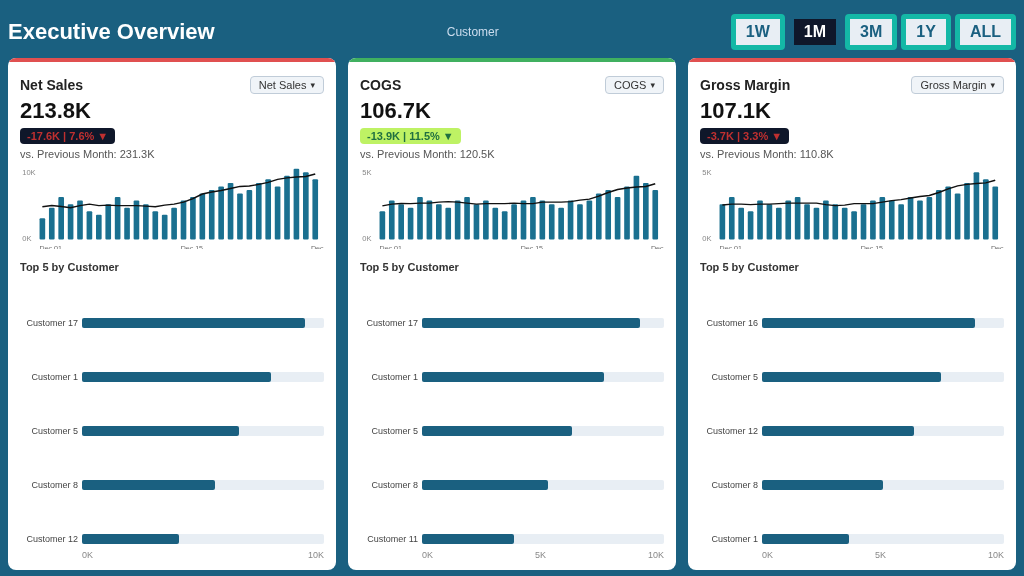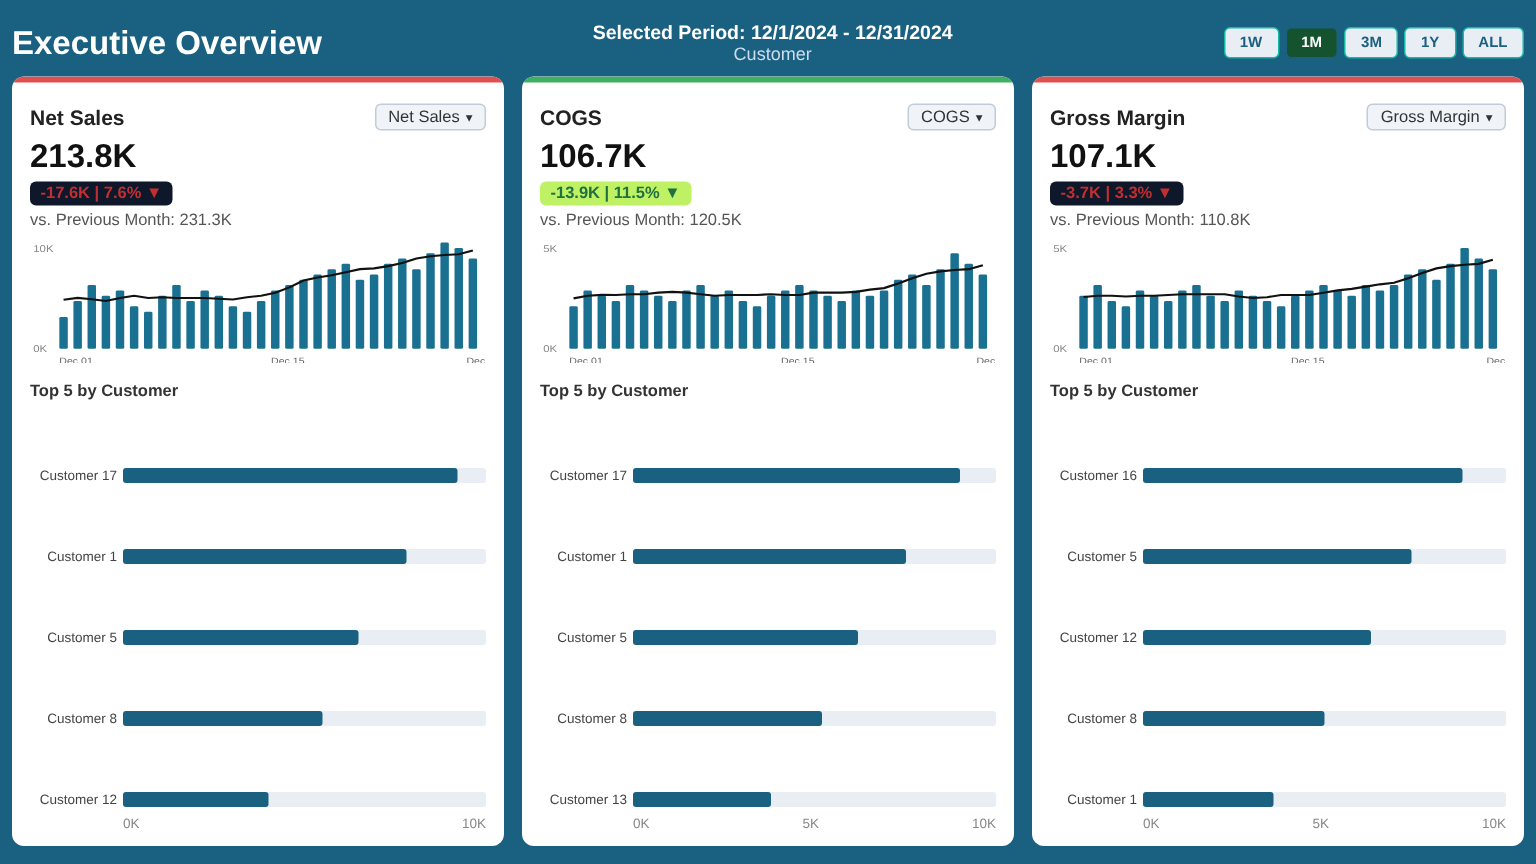--- a/index.html
+++ b/index.html
@@ -43,30 +43,30 @@
     .period-sub {
       font-size: 12px;
       color: #cde;
     }
     .time-buttons {
       display: flex;
       gap: 4px;
     }
     .time-btn {
       background: #e8eef4;
-      border: 1px solid #14b8a6;
+      border: 5px solid #14b8a6;
       border-radius: 4px;
       padding: 4px 10px;
-      font-size: 10px;
+      font-size: 16px;
       font-weight: 600;
       color: #1a6080;
       cursor: pointer;
     }
     .time-btn.active {
-      background: #14532d;
+      background: #0f172a;
       color: white;
       border-color: #1a6080;
     }
     .cards-row {
       display: flex;
       gap: 12px;
       flex: 1;
     }
     .card {
       background: white;
@@ -185,21 +185,20 @@
     }
     .chevron { font-size: 9px; }
   </style>
 </head>
 <body>
 
 <div class="dashboard">
   <div class="header-row">
     <div class="title">Executive Overview</div>
     <div class="period-info">
-      <div class="period-text">Selected Period: 12/1/2024 - 12/31/2024</div>
       <div class="period-sub">Customer</div>
     </div>
     <div class="time-buttons" id="time-buttons-container">
         <button class="time-btn">1W</button>
         <button class="time-btn active">1M</button>
         <button class="time-btn">3M</button>
         <button class="time-btn">1Y</button>
         <button class="time-btn">ALL</button>
       </div>
   </div>
@@ -370,21 +369,21 @@
               <div class="horiz-bar-fill" style="width: 62%;"></div>
             </div>
           </div>
           <div class="horiz-bar-row">
             <div class="horiz-bar-label">Customer 8</div>
             <div class="horiz-bar-track">
               <div class="horiz-bar-fill" style="width: 52%;"></div>
             </div>
           </div>
           <div class="horiz-bar-row">
-            <div class="horiz-bar-label">Customer 13</div>
+            <div class="horiz-bar-label">Customer 11</div>
             <div class="horiz-bar-track">
               <div class="horiz-bar-fill" style="width: 38%;"></div>
             </div>
           </div>
         </div>
         <div class="horiz-axis">
           <span>0K</span>
           <span>5K</span>
           <span>10K</span>
         </div>

